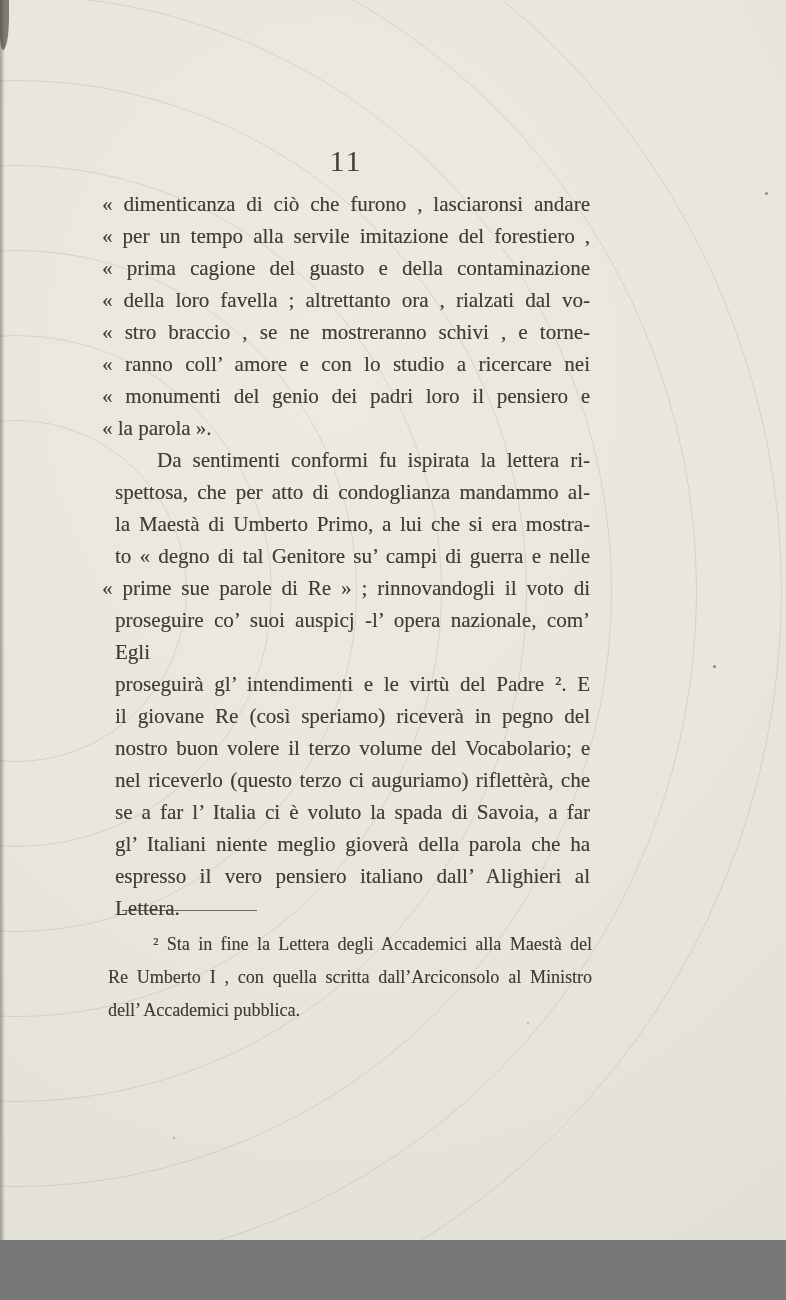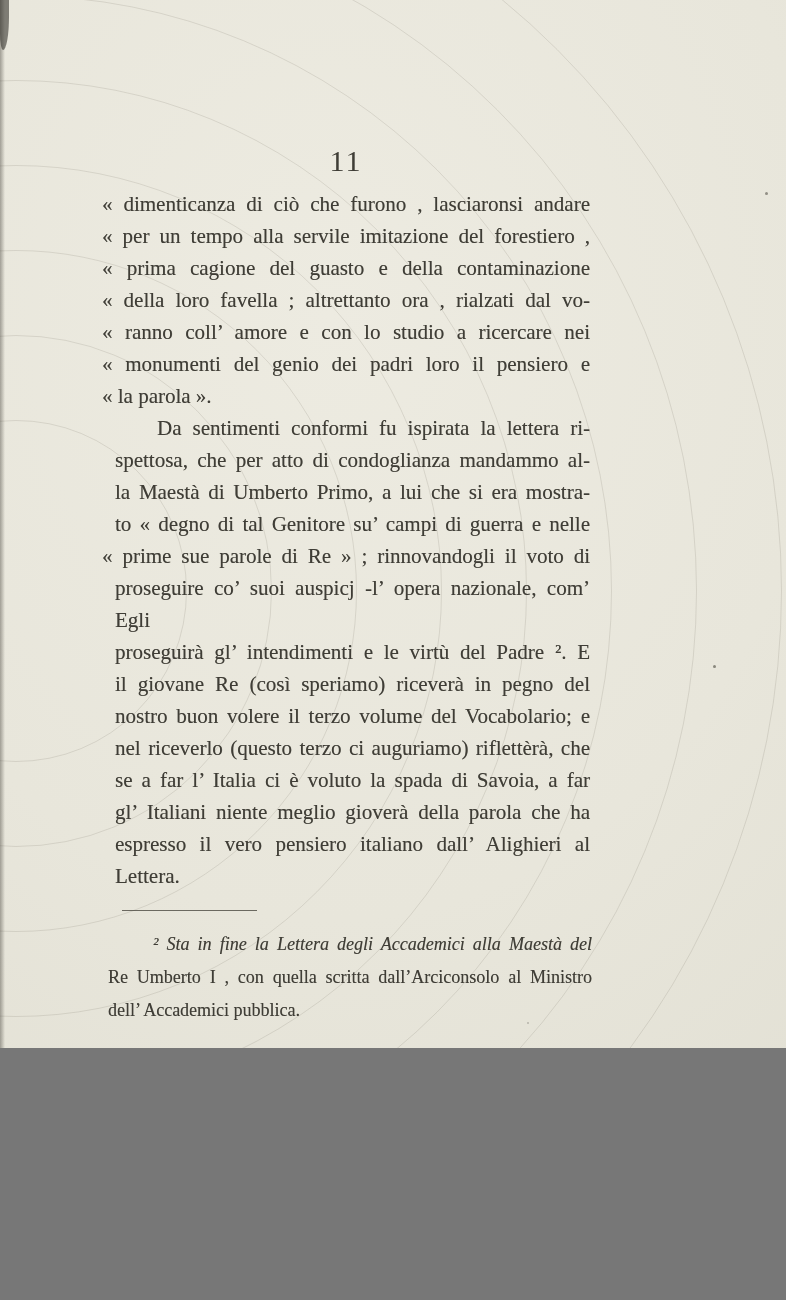--- a/index.html
+++ b/index.html
@@ -1,18 +1,18 @@
 <!DOCTYPE html>
 <html><head>
 <meta charset="utf-8">
 <style>
   html,body{margin:0;padding:0;background:#777;}
   .page{
     position:relative;
-    width:786px;height:1048px;
+    width:786px;height:1240px;
     margin:0 auto;
     overflow:hidden;
     background:
       radial-gradient(ellipse 900px 1100px at 42% 30%, #edebe1 0%, #e8e6db 55%, #e1dfd3 100%);
     font-family:"Liberation Serif","DejaVu Serif",serif;
     color:#3f3d36;
   }
   
   .ring{
     position:absolute;
@@ -43,21 +43,21 @@
   .body-block{left:102px;top:188px;width:488px;}
   .footnote-block{left:108px;top:928px;width:484px;}
   .line{
     font-size:21px;line-height:32px;
     text-shadow:0.25px 0.25px 0.45px rgba(63,61,54,0.45);
     white-space:nowrap;
   }
   .line.j{white-space:normal;text-align:justify;text-align-last:justify;}
   .ind-p{padding-left:13px;}
   .ind-first{padding-left:55px;}
-  .ind-fn{padding-left:45px;font-style:italic;}
+  .ind-fn{padding-left:45px;}
   .footnote-block .line{font-size:18px;line-height:33px;}
   .fn-rule{
     position:absolute;left:122px;top:910px;width:135px;height:0;
     border-top:1.5px solid rgba(66,63,55,0.75);
   }
 </style>
 </head>
 <body>
 
 <div class="page">
@@ -76,20 +76,21 @@
   <div class="edge-left"></div>
   <div class="corner-tl"></div>
 
   <div class="folio">11</div>
 
   <div class="textblock body-block">
       <div class="line j">« dimenticanza di ciò che furono , lasciaronsi andare</div>
       <div class="line j">« per un tempo alla servile imitazione del forestiero ,</div>
       <div class="line j">« prima cagione del guasto e della contaminazione</div>
       <div class="line j">« della loro favella ; altrettanto ora , rialzati dal vo-</div>
+      <div class="line j">« stro braccio , se ne mostreranno schivi , e torne-</div>
       <div class="line j">« ranno coll’ amore e con lo studio a ricercare nei</div>
       <div class="line j">« monumenti del genio dei padri loro il pensiero e</div>
       <div class="line">« la parola ».</div>
       <div class="line j ind-first">Da sentimenti conformi fu ispirata la lettera ri-</div>
       <div class="line j ind-p">spettosa, che per atto di condoglianza mandammo al-</div>
       <div class="line j ind-p">la Maestà di Umberto Primo, a lui che si era mostra-</div>
       <div class="line j ind-p">to « degno di tal Genitore su’ campi di guerra e nelle</div>
       <div class="line j">« prime sue parole di Re » ; rinnovandogli il voto di</div>
       <div class="line j ind-p">proseguire co’ suoi auspicj -l’ opera nazionale, com’ Egli</div>
       <div class="line j ind-p">proseguirà gl’ intendimenti e le virtù del Padre ². E</div>

